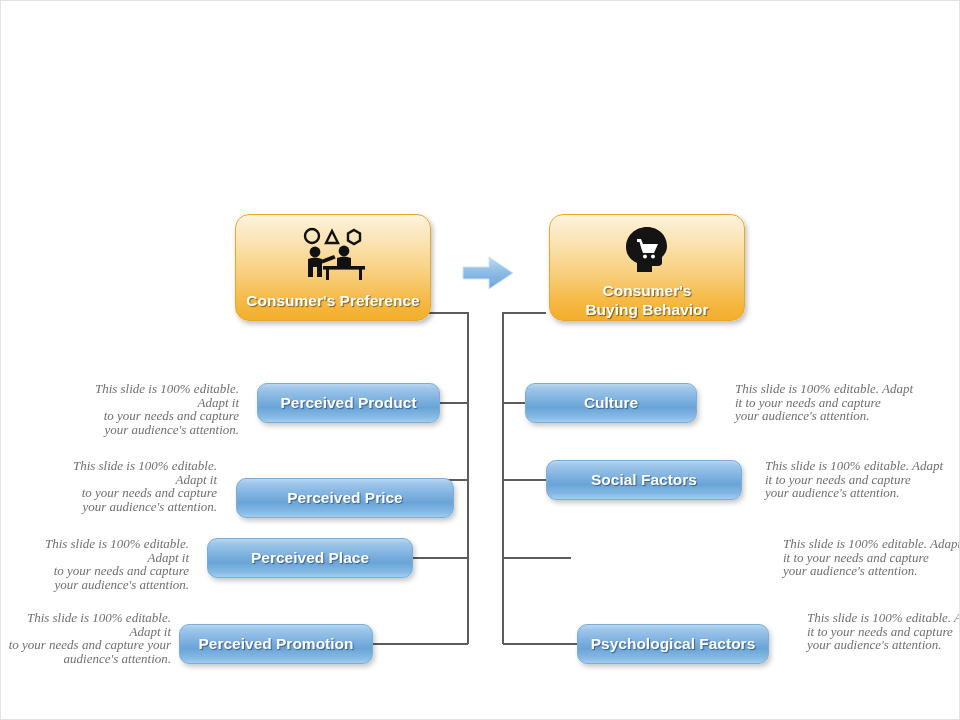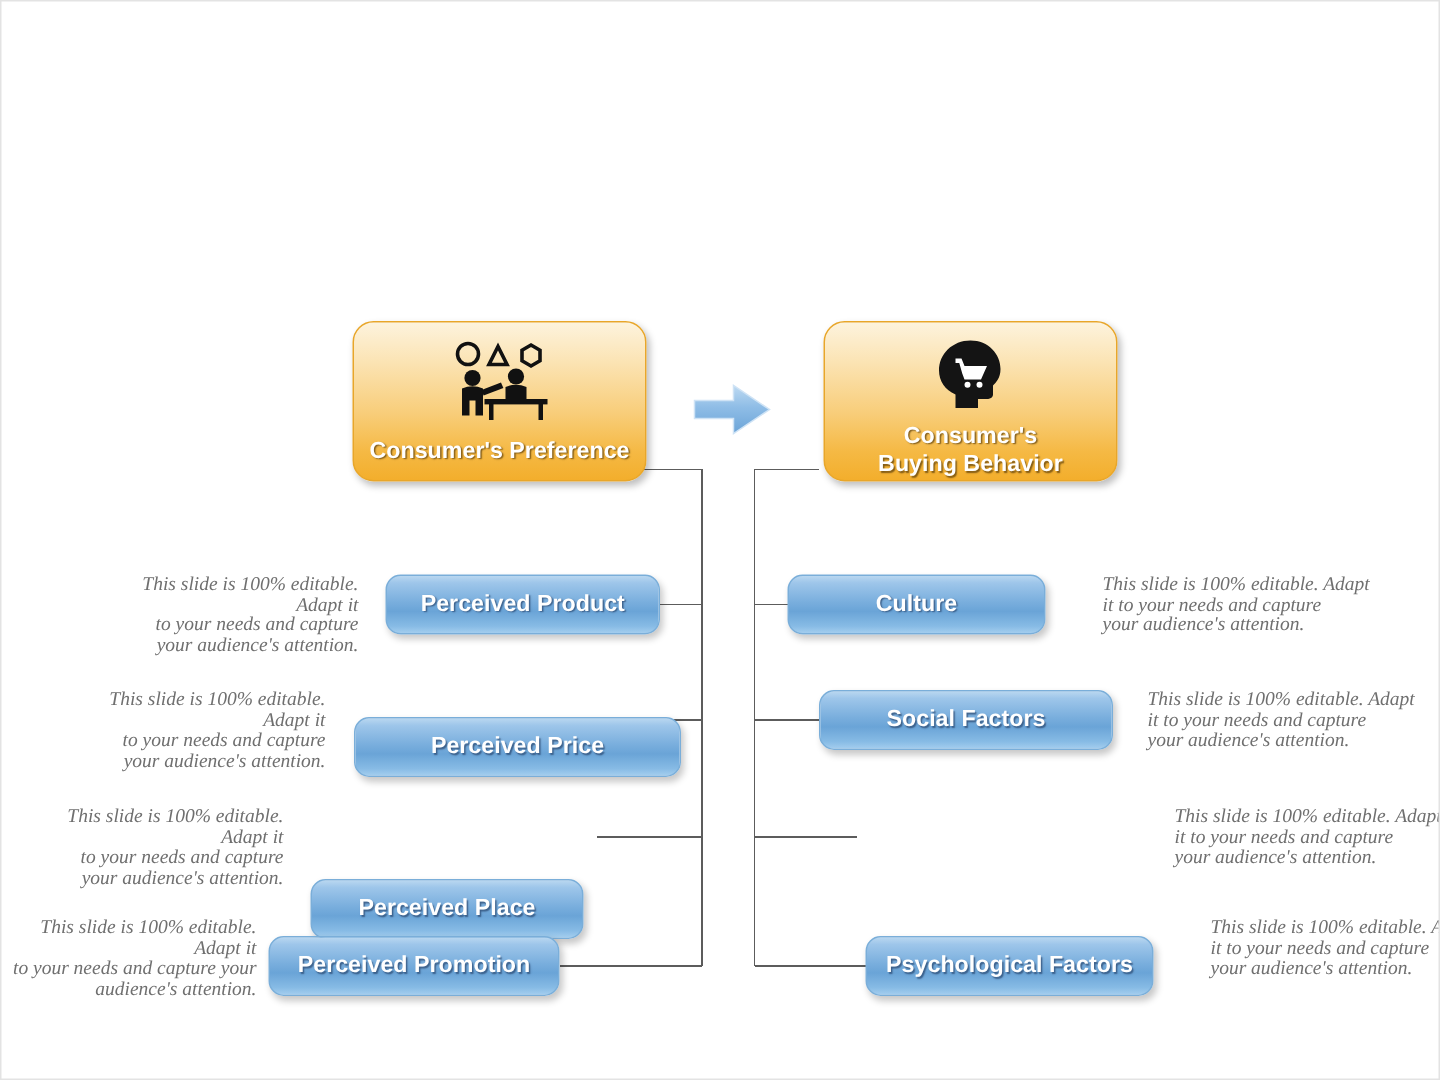--- a/index.html
+++ b/index.html
@@ -200,21 +200,21 @@
   </div>
 
   <div class="blue-box" style="left:256px; top:382px; width:183px;">
     <span class="blue-label">Perceived Product</span>
   </div>
 
   <div class="blue-box" style="left:235px; top:459px; width:218px;margin-top:18px;">
     <span class="blue-label">Perceived Price</span>
   </div>
 
-  <div class="blue-box" style="left:206px; top:537px; width:182px;margin-top:48px;">
+  <div class="blue-box" style="left:206px; top:537px; width:206px;">
     <span class="blue-label">Perceived Place</span>
   </div>
 
   <div class="blue-box" style="left:178px; top:623px; width:194px;">
     <span class="blue-label">Perceived Promotion</span>
   </div>
 
   <div class="blue-box" style="left:524px; top:382px; width:172px;">
     <span class="blue-label">Culture</span>
   </div>

